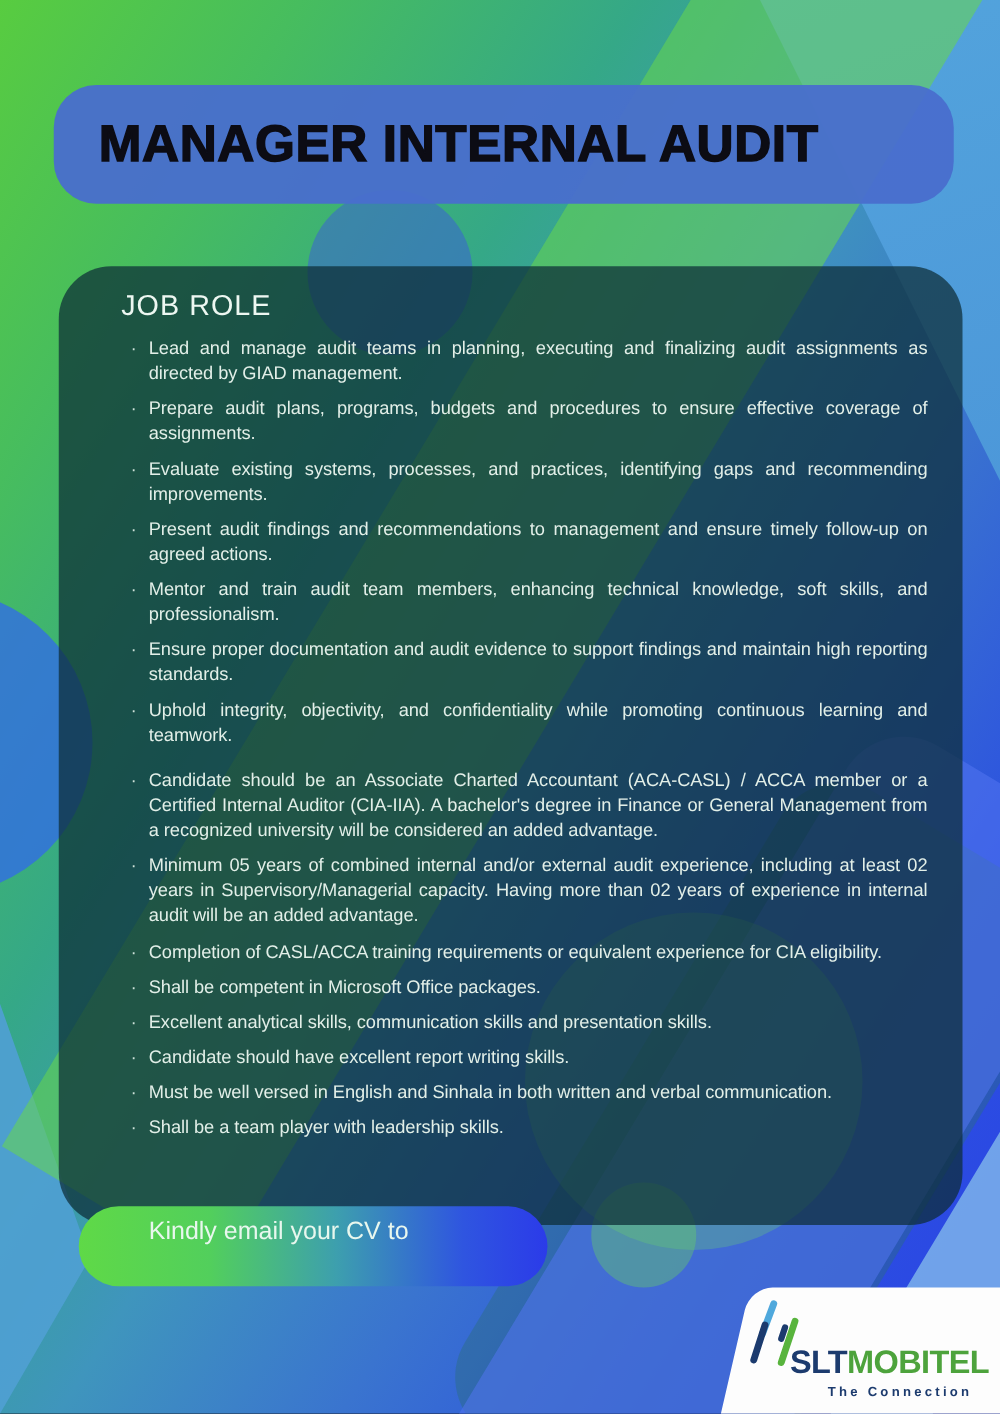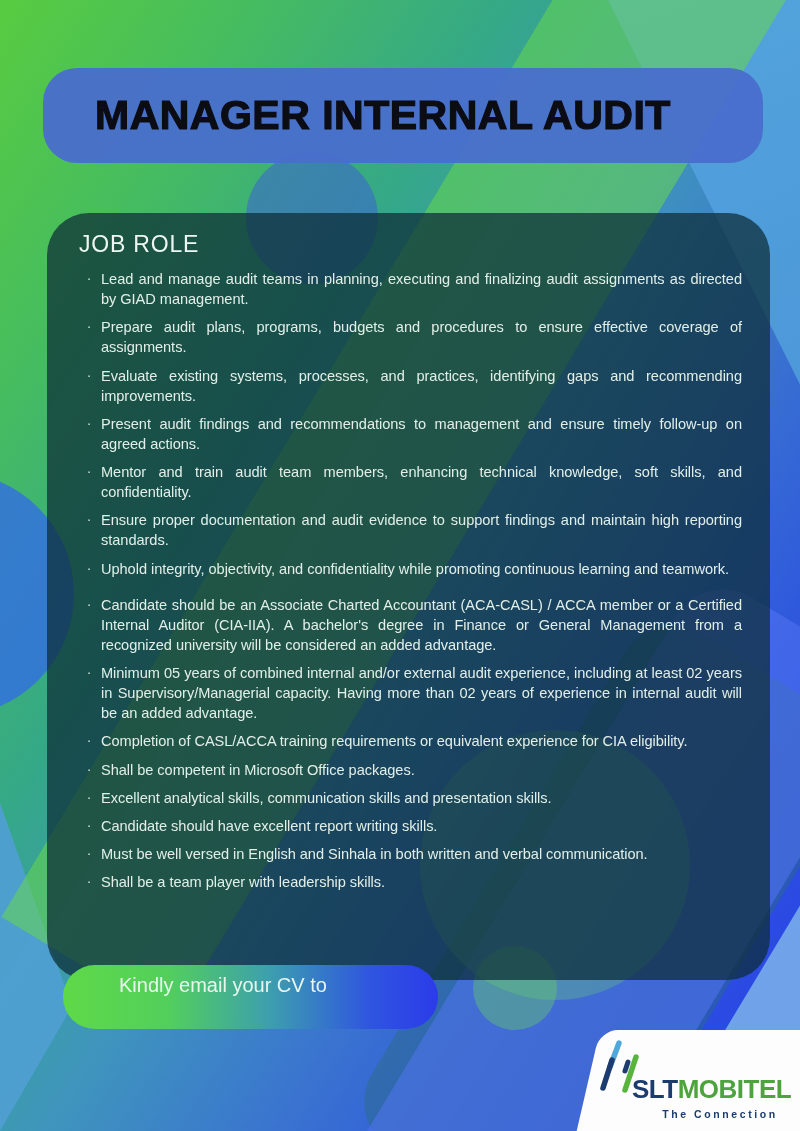--- a/index.html
+++ b/index.html
@@ -26,27 +26,27 @@
                     background:rgba(130,185,235,.8); }
   .circle { border-radius:50%; }
   .circ-header { left:246px; top:152px; width:132px; height:132px; background:rgba(58,98,212,.55); }
   .circ-left   { left:-170px; top:472px; width:244px; height:244px; background:rgba(50,110,228,.8); }
   .circ-green  { left:420px; top:730px; width:270px; height:270px; background:rgba(110,220,105,.28); }
   .circ-green-s{ left:473px; top:946px; width:84px;  height:84px;  background:rgba(105,210,95,.38); }
 
   
   .banner { left:43px; top:68px; width:720px; height:95px; border-radius:34px;
             background:rgba(73,110,206,.95); display:flex; align-items:center; }
-  .title  { padding-left:52px; font-size:41px; font-weight:900; letter-spacing:.5px;
+  .title  { padding-left:36px; font-size:41px; font-weight:900; letter-spacing:.5px;
             color:#0c0c14; -webkit-text-stroke:1.2px #0c0c14; white-space:nowrap; }
 
   
   .panel { left:47px; top:213px; width:723px; height:767px; border-radius:42px;
            background:rgba(13,44,54,.72); box-sizing:border-box;
-           padding:18px 26px 0 30px; color:#e2efe8; }
+           padding:18px 26px 0 48px; color:#e2efe8; }
   .sec-heading { font-size:23px; font-weight:400; letter-spacing:.8px; color:#edf7f1;
                  margin:0 0 11px 2px; }
   .sec { margin-bottom:16px; }
   ul.blist { list-style:none; margin:0; padding:0; }
   ul.blist li { display:flex; margin-bottom:8px; font-size:14.6px; line-height:1.38;
                 letter-spacing:-.05px; }
   .bdot { flex:0 0 24px; text-align:center; color:#cfe3da; font-size:14px; }
   .btxt { flex:1; text-align:justify; padding-right:2px; }
 
   
@@ -107,21 +107,21 @@
     <span class="btxt">Evaluate existing systems, processes, and practices, identifying gaps and recommending improvements.</span>
   </li>
 
   <li>
     <span class="bdot">·</span>
     <span class="btxt">Present audit findings and recommendations to management and ensure timely follow-up on agreed actions.</span>
   </li>
 
   <li>
     <span class="bdot">·</span>
-    <span class="btxt">Mentor and train audit team members, enhancing technical knowledge, soft skills, and confidentiality.</span>
+    <span class="btxt">Mentor and train audit team members, enhancing technical knowledge, soft skills, and professionalism.</span>
   </li>
 
   <li>
     <span class="bdot">·</span>
     <span class="btxt">Ensure proper documentation and audit evidence to support findings and maintain high reporting standards.</span>
   </li>
 
   <li>
     <span class="bdot">·</span>
     <span class="btxt">Uphold integrity, objectivity, and confidentiality while promoting continuous learning and teamwork.</span>

